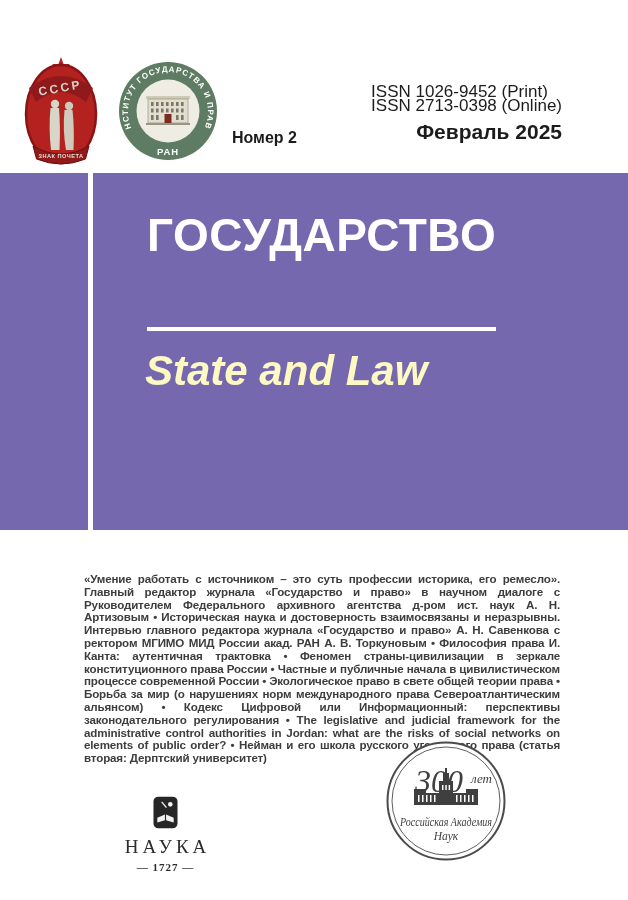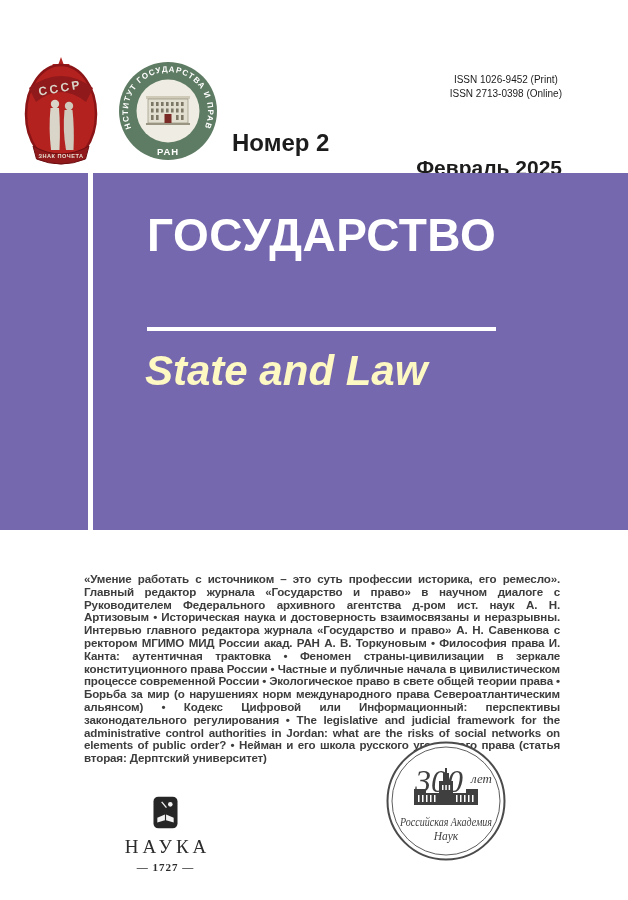--- a/index.html
+++ b/index.html
@@ -3,23 +3,23 @@
 <meta charset="utf-8">
 <style>
   html,body{margin:0;padding:0;background:#ffffff;}
   .page{
     position:relative;width:628px;height:900px;background:#ffffff;
     font-family:"Liberation Sans", sans-serif;overflow:hidden;
   }
   
   .order-badge{position:absolute;left:22px;top:56px;width:78px;height:112px;}
   .institute-logo{position:absolute;left:118px;top:61px;width:100px;height:100px;}
-  .issue-label{position:absolute;left:232px;top:129px;font-size:24px;font-weight:700;color:#1c1c1c;}
-  .issn-block{position:absolute;right:66px;top:73px;text-align:center;font-size:10px;line-height:14px;color:#1c1c1c;}
-  .date-label{position:absolute;right:66px;top:120px;font-size:21px;font-weight:700;color:#1c1c1c;margin-top:36px;}
+  .issue-label{position:absolute;left:232px;top:129px;font-size:16px;font-weight:700;color:#1c1c1c;}
+  .issn-block{position:absolute;right:66px;top:85px;text-align:left;font-size:17px;line-height:14px;color:#1c1c1c;}
+  .date-label{position:absolute;right:66px;top:120px;font-size:21px;font-weight:700;color:#1c1c1c;}
   
   .masthead{position:absolute;left:0;top:173px;width:628px;height:357px;background:#7568AE;padding-left:8px;}
   .masthead-divider{position:absolute;left:88px;top:0;width:5px;height:357px;background:#ffffff;}
   .jr-title{position:absolute;left:147px;top:40px;color:#ffffff;font-size:46px;line-height:44px;font-weight:700;letter-spacing:.5px;white-space:pre;}
   .jr-rule{position:absolute;left:147px;top:154px;width:349px;height:4px;background:#ffffff;}
   .jr-title-en{position:absolute;left:145px;top:176px;color:#fef9c3;font-size:42px;line-height:44px;font-weight:700;font-style:italic;}
   .jr-subtitle{position:absolute;left:147px;top:231px;color:#ffffff;font-size:21px;line-height:23px;font-weight:700;font-style:italic;}
   
   .summary{
     position:absolute;left:84px;top:573px;width:476px;

